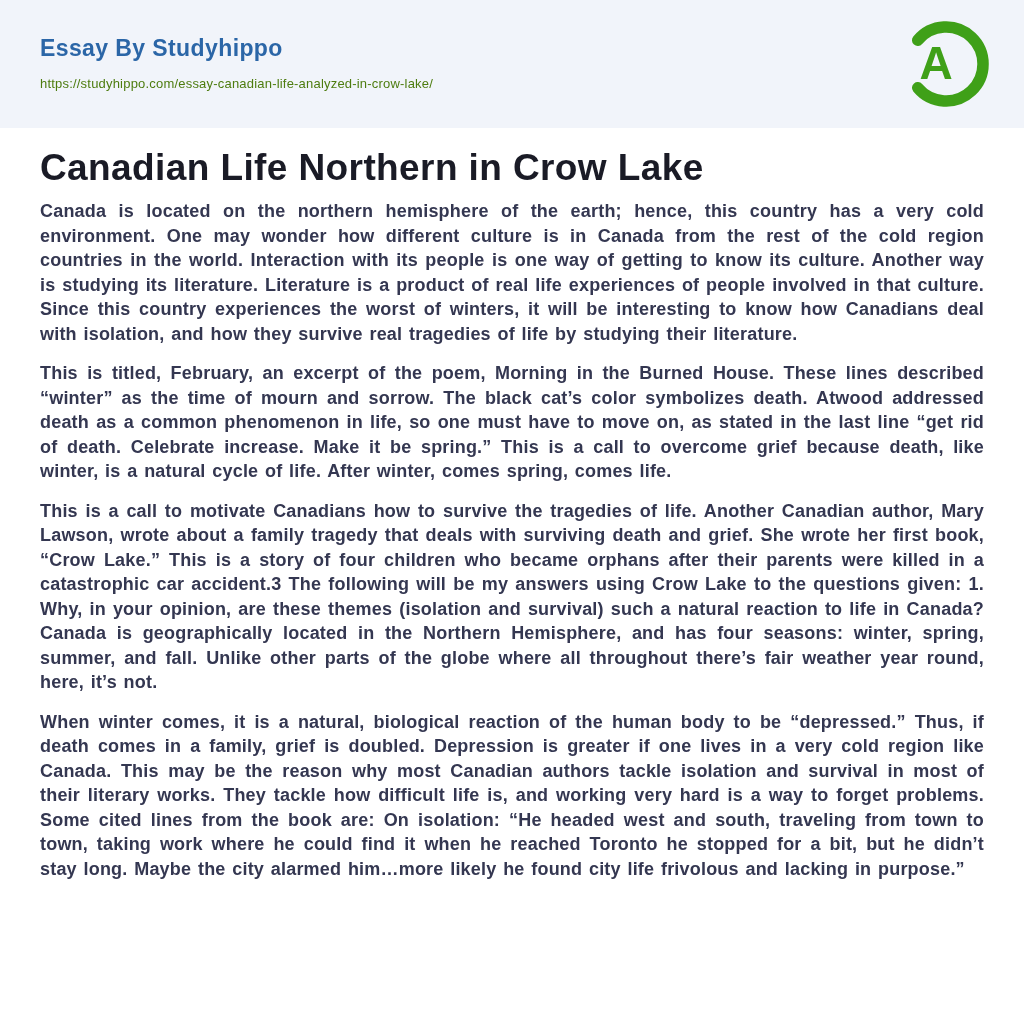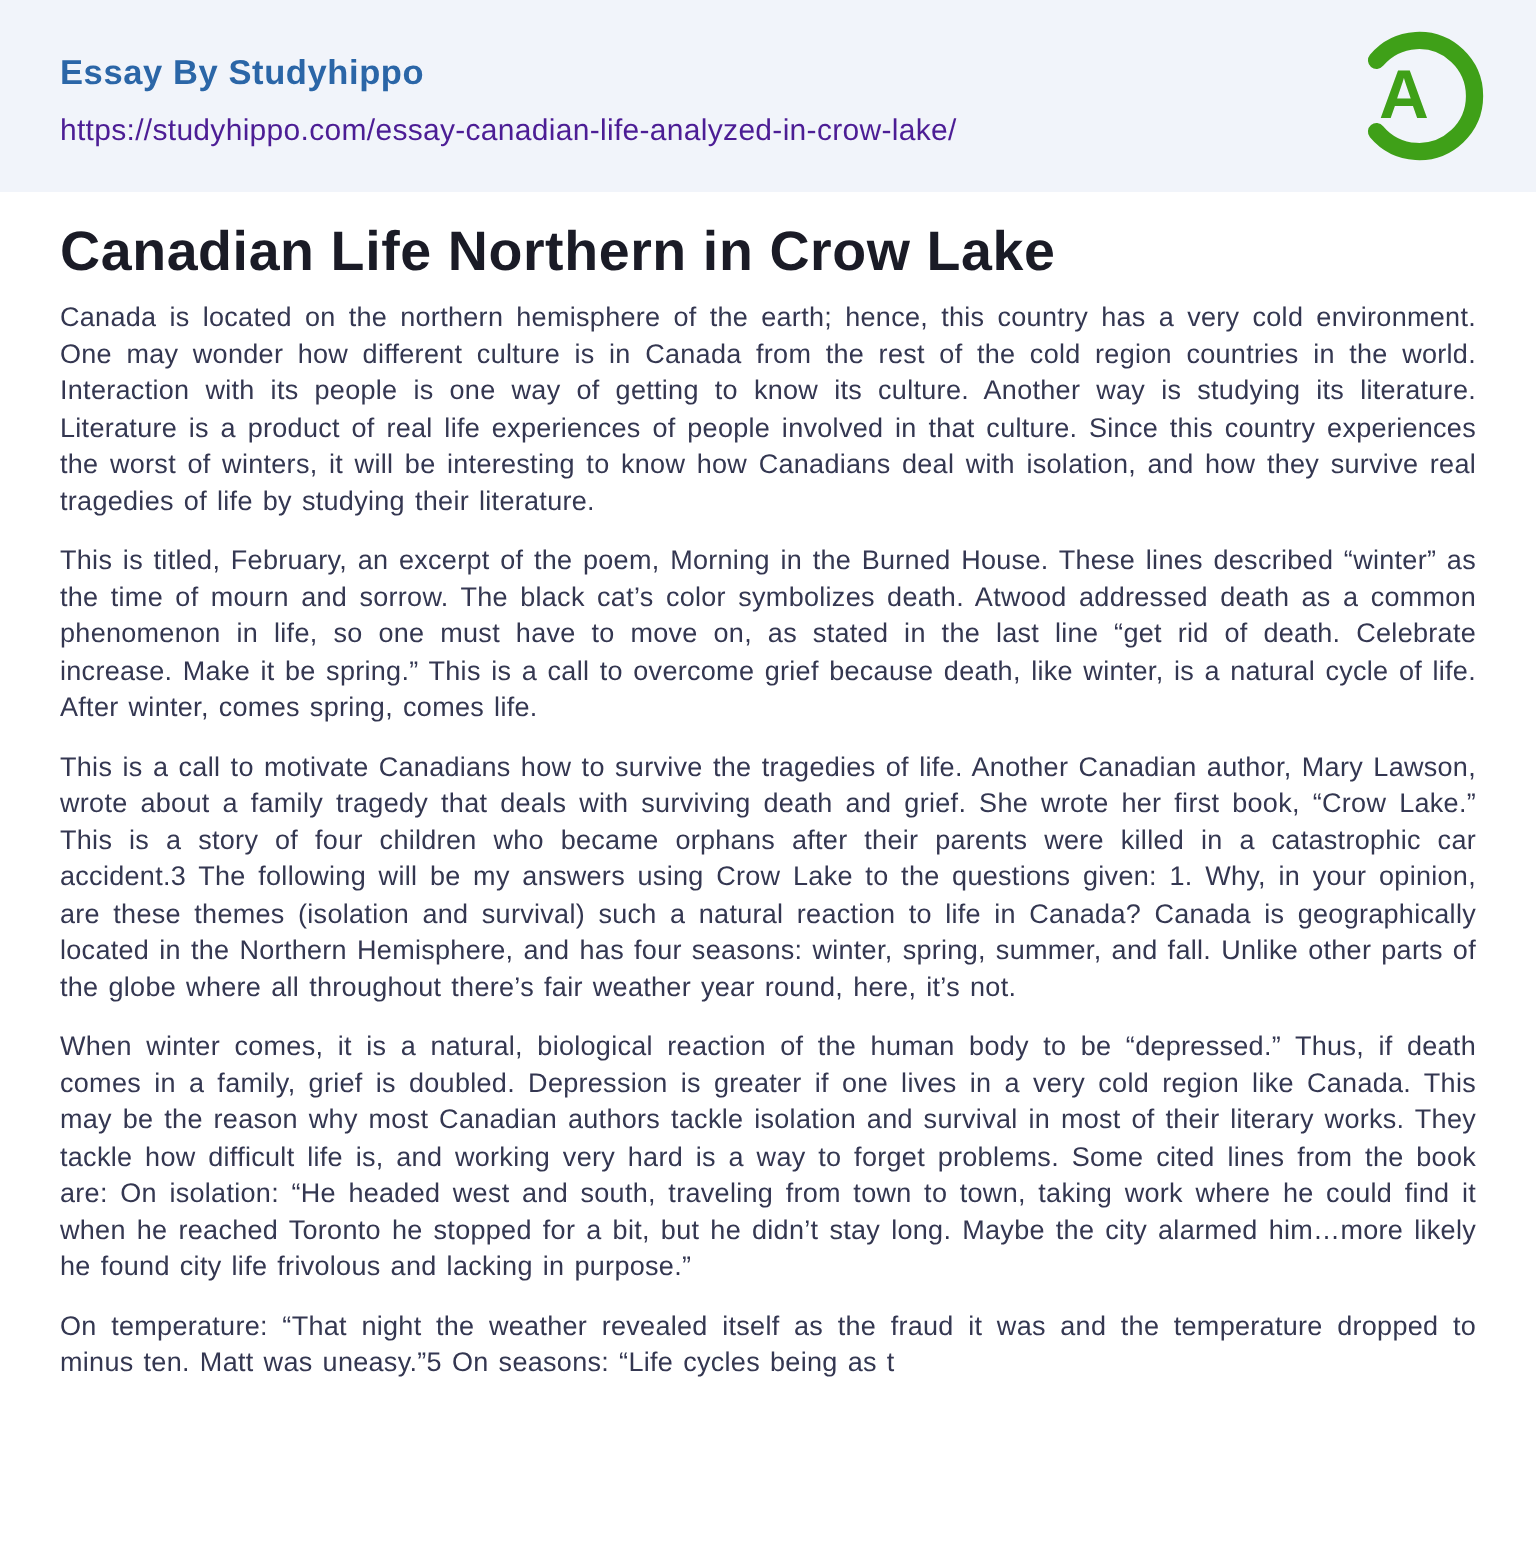--- a/index.html
+++ b/index.html
@@ -19,22 +19,22 @@
   }
   .brand {
     color: #2b66a7;
     font-size: 23px;
     font-weight: bold;
     letter-spacing: 0.4px;
     line-height: 1.1;
   }
   .essay-url {
     margin-top: 15px;
-    color: #4c1d95;
-    font-size: 20px;
+    color: #4d7c0f;
+    font-size: 13px;
     letter-spacing: 0.2px;
     text-decoration: none;
     display: inline-block;
   }
   .logo {
     position: absolute;
     top: 12px;
     right: 28px;
     width: 100px;
     height: 104px;
@@ -51,20 +51,21 @@
     color: #1a1b26;
   }
   p.essay-paragraph {
     margin: 0 0 15px 0;
     font-size: 18px;
     line-height: 24.5px;
     text-align: justify;
     color: #343751;
     letter-spacing: 0.2px;
     word-spacing: 1.5px;
+    font-weight: bold;
   }
 </style>
 </head>
 <body>
 
 <header class="header">
   <div class="brand">Essay By Studyhippo</div>
   <a class="essay-url">https://studyhippo.com/essay-canadian-life-analyzed-in-crow-lake/</a>
   <svg class="logo" viewBox="0 0 100 100" aria-hidden="true">
     <path d="M 21.7 73.8 A 37 37 0 1 0 21.7 26.2" fill="none" stroke="#3fa018" stroke-width="11.5" stroke-linecap="round"></path>
@@ -77,14 +78,13 @@
 
   <p class="essay-paragraph">Canada is located on the northern hemisphere of the earth; hence, this country has a very cold environment. One may wonder how different culture is in Canada from the rest of the cold region countries in the world. Interaction with its people is one way of getting to know its culture. Another way is studying its literature. Literature is a product of real life experiences of people involved in that culture. Since this country experiences the worst of winters, it will be interesting to know how Canadians deal with isolation, and how they survive real tragedies of life by studying their literature.</p>
 
 
   <p class="essay-paragraph">This is titled, February, an excerpt of the poem, Morning in the Burned House. These lines described “winter” as the time of mourn and sorrow. The black cat’s color symbolizes death. Atwood addressed death as a common phenomenon in life, so one must have to move on, as stated in the last line “get rid of death. Celebrate increase. Make it be spring.” This is a call to overcome grief because death, like winter, is a natural cycle of life. After winter, comes spring, comes life.</p>
 
   <p class="essay-paragraph">This is a call to motivate Canadians how to survive the tragedies of life. Another Canadian author, Mary Lawson, wrote about a family tragedy that deals with surviving death and grief. She wrote her first book, “Crow Lake.” This is a story of four children who became orphans after their parents were killed in a catastrophic car accident.3 The following will be my answers using Crow Lake to the questions given: 1. Why, in your opinion, are these themes (isolation and survival) such a natural reaction to life in Canada? Canada is geographically located in the Northern Hemisphere, and has four seasons: winter, spring, summer, and fall. Unlike other parts of the globe where all throughout  there’s fair weather year round, here, it’s not.</p>
 
   <p class="essay-paragraph">When winter comes, it is a natural, biological reaction of the human body to be “depressed.” Thus, if death comes in a family, grief is doubled. Depression is greater if one lives in a very cold region like Canada. This may be the reason why most Canadian authors tackle isolation and survival in most of their literary works. They tackle how difficult life is, and working very hard is a way to forget problems. Some cited lines from the book are: On isolation: “He headed west and south, traveling from town to town, taking work where he could find it when he reached Toronto he stopped for a bit, but he didn’t stay long. Maybe the city alarmed him…more likely he found city life frivolous and lacking in purpose.”</p>
 
-  <p class="essay-paragraph">On temperature: “That night the weather revealed itself as the fraud it was and the temperature dropped to minus ten. Matt was uneasy.”5 On seasons: “Life cycles being as t</p>
 </main>
 
 </body></html>

